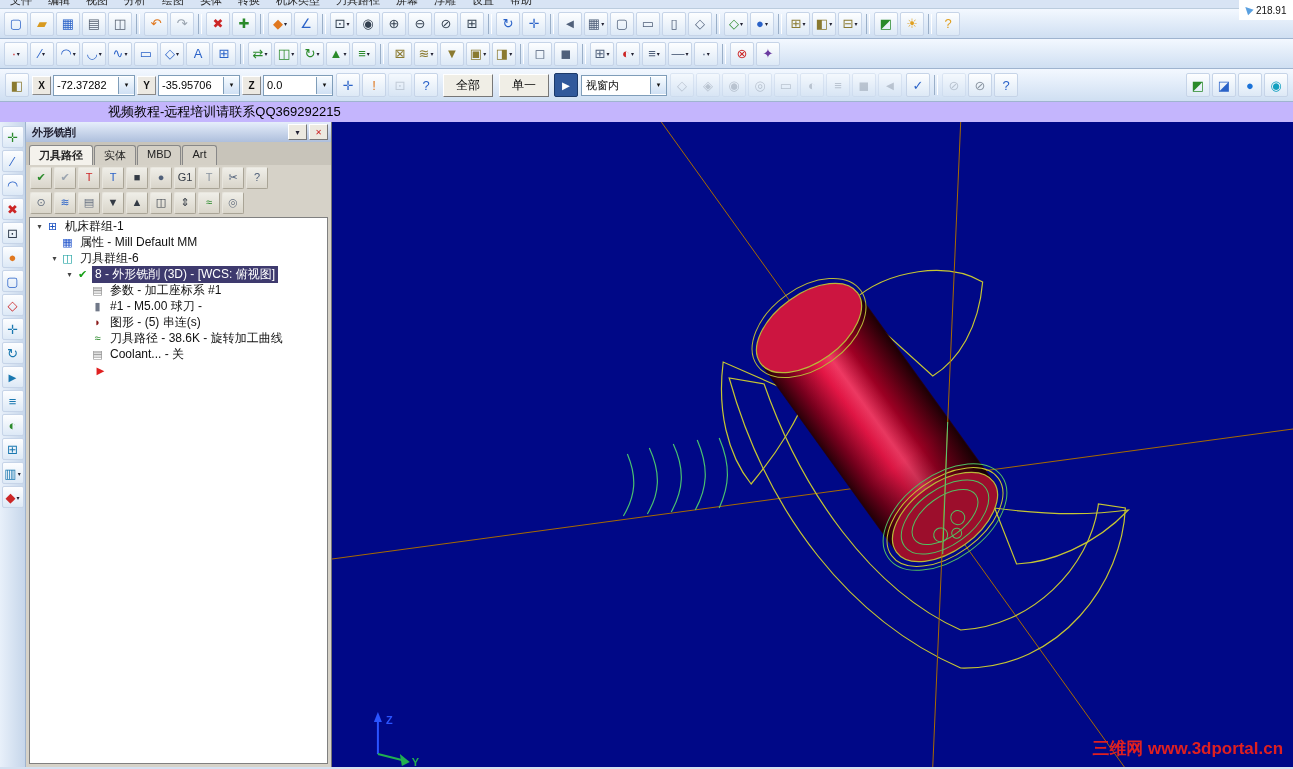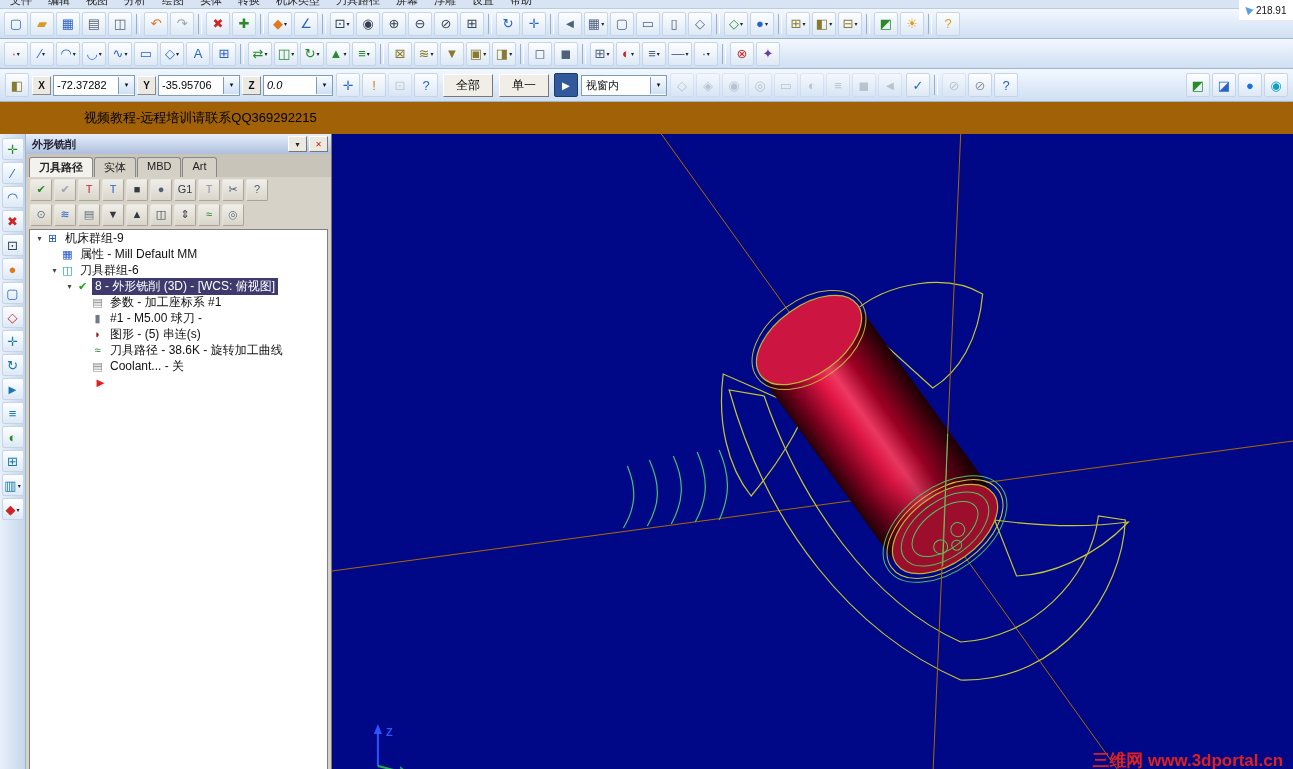--- a/index.html
+++ b/index.html
@@ -34,21 +34,21 @@
   .combo input{border:0;width:58px;font-size:11px;padding:0 3px;font-family:inherit;outline:none;}
   .cdd{width:15px;height:17px;display:inline-flex;align-items:center;justify-content:center;
        background:linear-gradient(#f6fbff,#cfe0f4);border-left:1px solid #7f9db9;font-size:7px;}
   .pbtn{margin:0 2px;padding:2px 12px;font-size:12px;background:#f0eee6;border:1px solid;
         border-color:#fff #777 #777 #fff;font-family:inherit;}
   .selcombo{width:84px;justify-content:space-between;}
   .selval{padding:0 4px;font-size:11px;}
   .spacer{flex:1;}
 
   
-  .banner{height:32px;background:#a16207;display:flex;align-items:center;padding-left:84px;
+  .banner{height:20px;background:#c4b5fd;display:flex;align-items:center;padding-left:108px;
           font-size:13px;color:#000;}
 
   
   .main{display:flex;height:645px;}
   .leftbar{width:25px;background:linear-gradient(90deg,#e8f0fa,#c6d6ea);border-right:1px solid #9fb4cf;
            display:flex;flex-direction:column;align-items:center;padding-top:4px;gap:2px;overflow:hidden;}
   .leftbar .tbtn{width:20px;height:20px;margin:0;}
 
   .opspanel{width:305px;background:#d6d2c8;display:flex;flex-direction:column;border-right:1px solid #777;}
   .ptitle{height:20px;background:linear-gradient(#e6eefb,#aebfdc);display:flex;align-items:center;
@@ -340,21 +340,21 @@
     <input value="-72.37282" style="">
     <span class="cdd">▾</span>
   </span>
   <span class="fieldlab">Y</span>
   <span class="combo">
     <input value="-35.95706" style="">
     <span class="cdd">▾</span>
   </span>
   <span class="fieldlab">Z</span>
   <span class="combo">
-    <input style="width: 46px; font-style: italic;" value="0.0">
+    <input style="width: 46px;" value="0.0">
     <span class="cdd">▾</span>
   </span>
   <span class="iconrun">
       <span class="tbtn">
         <span class="tg" style="color: rgb(42, 98, 200);">✛</span>
       </span>
       <span class="tbtn">
         <span class="tg" style="color: rgb(224, 120, 32);">!</span>
       </span>
       <span class="tbtn dim">
@@ -565,21 +565,21 @@
           <span class="tg" style="color: rgb(42, 138, 42);">≈</span>
         </span>
         <span class="tbtn">
           <span class="tg" style="color: rgb(102, 112, 128);">◎</span>
         </span>
       </div>
     <div class="treebox">
         <div class="trow" style="padding-left: 4px;">
           <span class="exp">▾</span>
           <span class="tico" style="color: rgb(26, 80, 192);">⊞</span>
-          <span class="tlab">机床群组-9</span>
+          <span class="tlab">机床群组-1</span>
         </div>
         <div class="trow" style="padding-left: 19px;">
           <span class="exp"></span>
           <span class="tico" style="color: rgb(34, 85, 204);">▦</span>
           <span class="tlab">属性 - Mill Default MM</span>
         </div>
         <div class="trow" style="padding-left: 19px;">
           <span class="exp">▾</span>
           <span class="tico" style="color: rgb(10, 154, 154);">◫</span>
           <span class="tlab">刀具群组-6</span>

